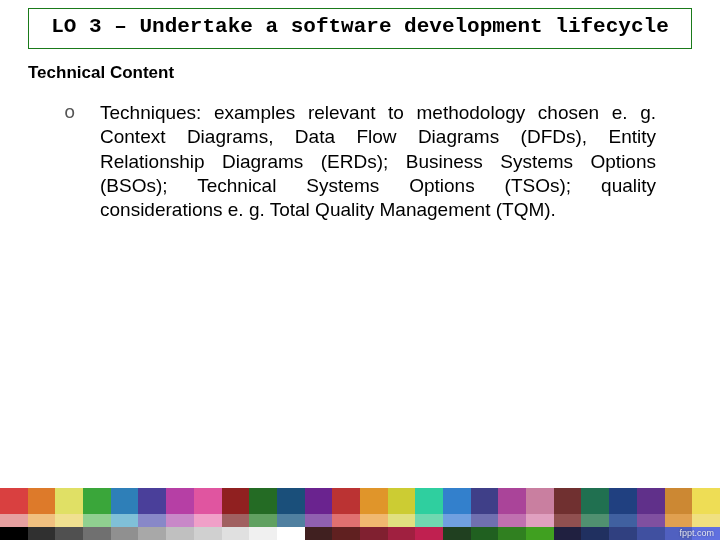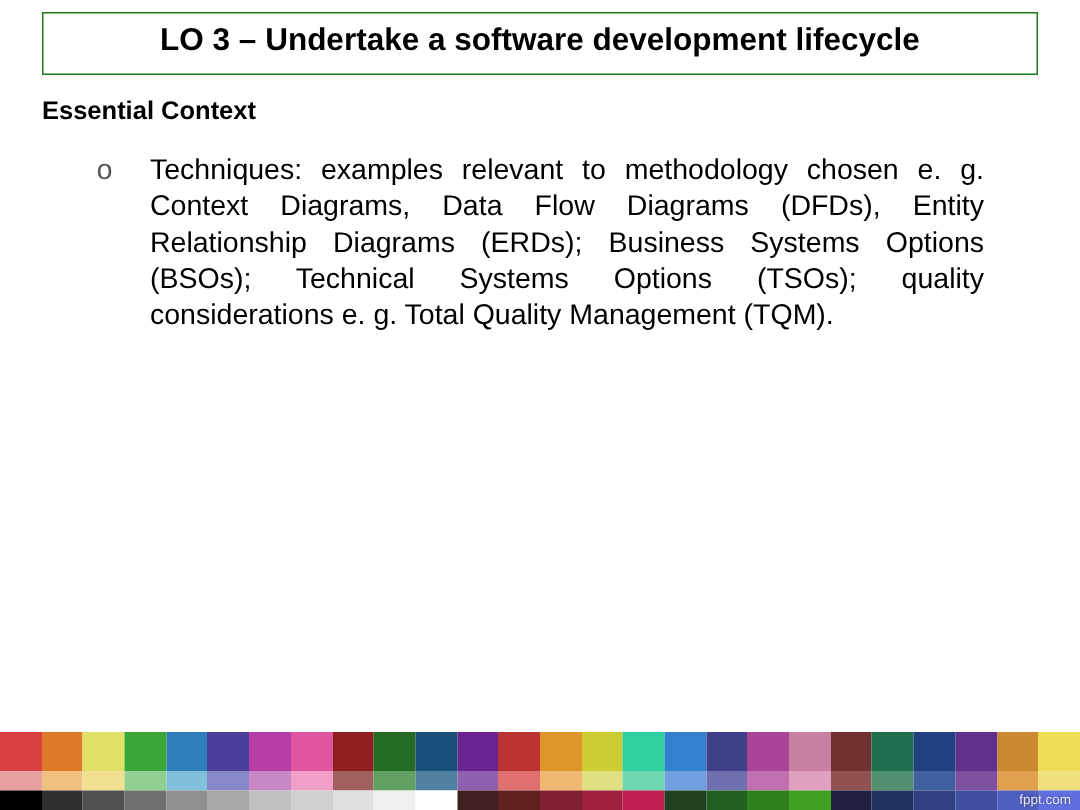--- a/index.html
+++ b/index.html
@@ -14,20 +14,21 @@
   .title-box {
     margin: 8px 28px 0 28px;
     border: 1px solid #1a7a1a;
     padding: 6px 18px 10px 18px;
     text-align: center;
   }
   .title-box h1 {
     font-size: 21px;
     font-weight: bold;
     color: #000;
+    font-family: Liberation Mono, monospace;
   }
   .subheading {
     margin: 14px 0 0 28px;
     font-size: 17px;
     font-weight: bold;
     color: #000;
   }
   .content {
     margin: 18px 64px 0 64px;
   }
@@ -71,21 +72,21 @@
     text-shadow: 0 0 2px rgba(0,0,0,0.4);
   }
 </style>
 </head>
 <body>
 
 <div class="title-box">
   <h1>LO 3 – Undertake a software development lifecycle</h1>
 </div>
 
-<div class="subheading">Essential Context</div>
+<div class="subheading">Technical Content</div>
 
 <div class="content">
   <div class="bullet-item">
     <span class="bullet-marker">o</span>
     <span>Techniques: examples relevant to methodology chosen e. g. Context Diagrams, Data Flow Diagrams (DFDs), Entity Relationship Diagrams (ERDs); Business Systems Options (BSOs); Technical Systems Options (TSOs); quality considerations e. g. Total Quality Management (TQM).</span>
   </div>
 </div>
 
 <div class="footer-strip">
   <div class="footer-row big" id="frow1">

